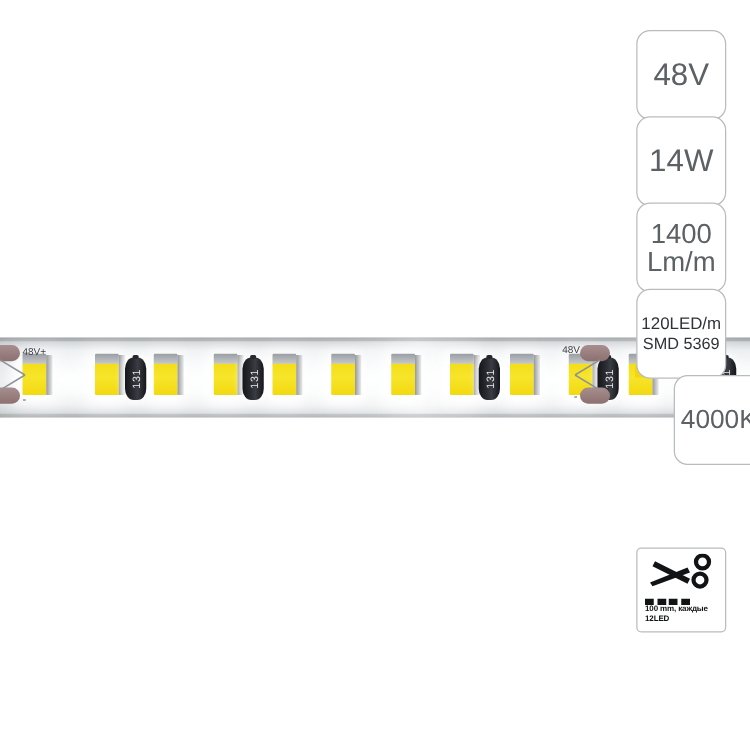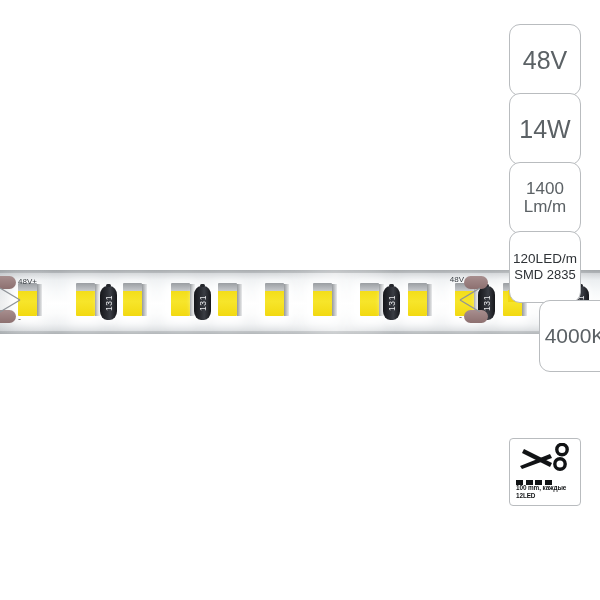--- a/index.html
+++ b/index.html
@@ -141,21 +141,21 @@
     display:flex;
     align-items:center;
     justify-content:center;
     flex-direction:column;
     color:#5b6165;
     z-index:20;
     line-height:1.05;
   }
   .badge .l1{font-size:25px;}
   .badge .l2{font-size:25px;}
-  .badge.two .l1,.badge.two .l2{font-size:17px;}
+  .badge.two .l1,.badge.two .l2{font-size:22px;}
   .badge.small .l1{font-size:13.5px;color:#2f3337;font-weight:400;}
   .badge.small .l2{font-size:13px;color:#2f3337;margin-top:2px;}
   .badge.ip{font-size:29px;}
 
   .badge-cut{
     position:absolute;
     box-sizing:border-box;
     background:#ffffff;
     border:1.4px solid #b9bcbf;
     border-radius:4px;
@@ -259,21 +259,21 @@
     <div class="l1">14W</div>
   </div>
 
   <div class="badge two" style="left:509px;top:162px;width:72px;height:72px;">
     <div class="l1">1400</div>
     <div class="l2">Lm/m</div>
   </div>
 
   <div class="badge small" style="left:509px;top:231px;width:72px;height:72px;">
     <div class="l1">120LED/m</div>
-    <div class="l2">SMD 2835</div>
+    <div class="l2">SMD 5369</div>
   </div>
 
   <div class="badge" style="left:539px;top:300px;width:72px;height:72px;">
     <div class="l1" style="font-size:21px;">4000K</div>
   </div>
 
 
   <div class="badge-cut" style="left:509px;top:438px;width:72px;height:68px;">
     <svg style="position:absolute;left:8px;top:4px;" width="56" height="30" viewBox="0 0 56 30">
       <g fill="#111315">

